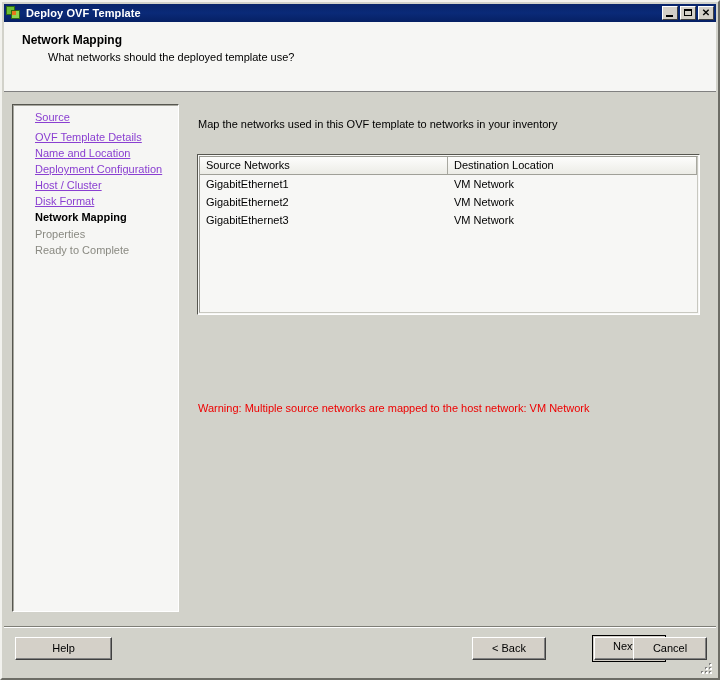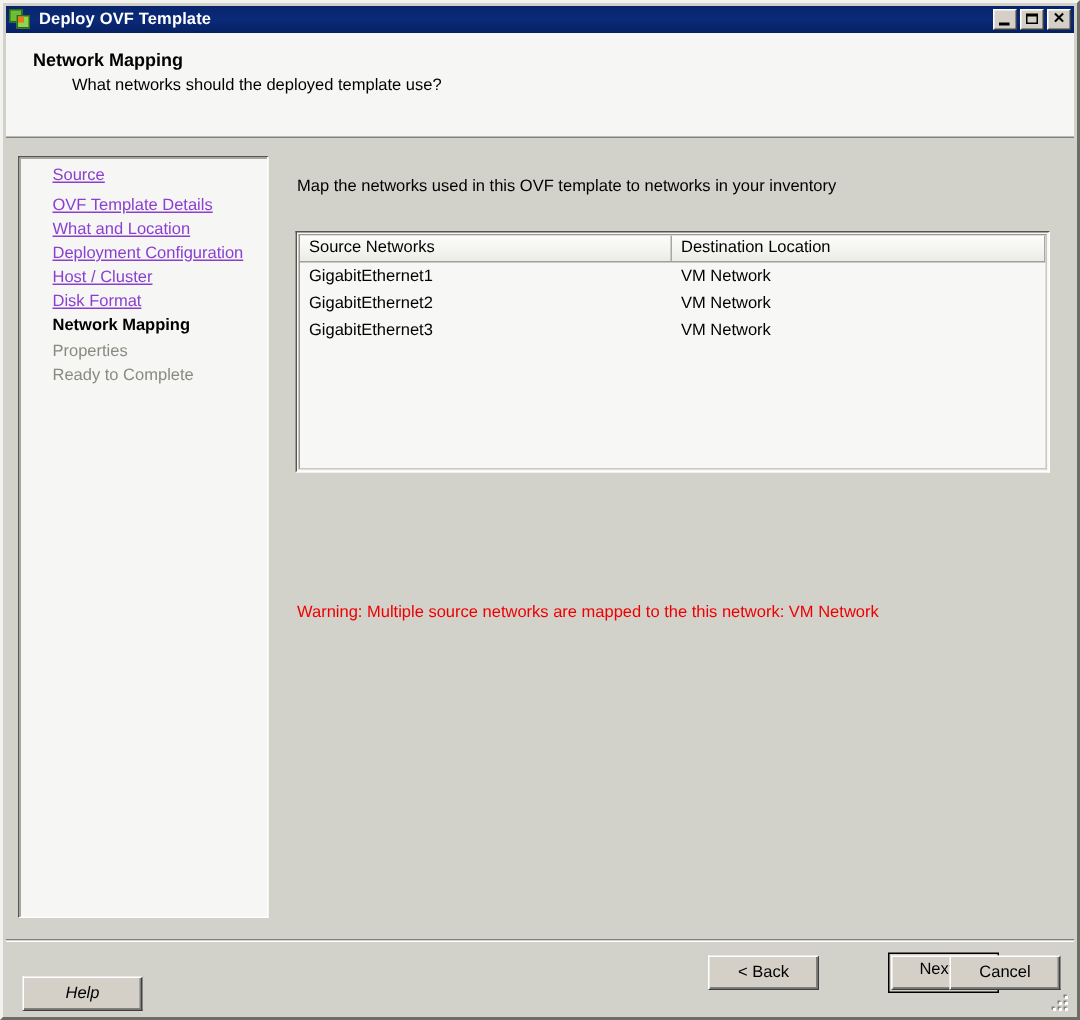--- a/index.html
+++ b/index.html
@@ -321,21 +321,21 @@
     right: 1px; bottom: 1px;
     background: #d4d0c8;
     border-left: 1px solid #ffffff;
     border-top: 1px solid #ffffff;
     border-right: 1px solid #404040;
     border-bottom: 1px solid #404040;
     box-shadow: inset -1px -1px 0 0 #808080;
     box-sizing: border-box;
     line-height: 17px;
   }
-  #btn-help   { left: 11px;  top: 22px;  width: 80px; font-style: italic; }
+  #btn-help   { left: 11px;  top: 8px;  width: 97px; }
   #btn-back   { left: 468px; top: 8px;  width: 74px; }
   #btn-next   { left: 547px; top: 6px;  width: 74px; height: 27px; line-height: 25px; margin-left: 41px; }
   #btn-cancel { left: 629px; top: 8px;  width: 74px; }
 
   
   .grip {
     position: absolute;
     right: 2px; bottom: 2px;
     width: 14px; height: 14px;
   }
@@ -376,21 +376,21 @@
     <div class="header-title">Network Mapping</div>
     <div class="header-sub">What networks should the deployed template use?</div>
   </div>
 
   <div class="body-area">
 
     <div class="sidebar">
       <div class="sidebar-inner">
         <div class="nav-item link" style="top:4px;">Source</div>
         <div class="nav-item link" style="top:24px;">OVF Template Details</div>
-        <div class="nav-item link" style="top:40px;">What and Location</div>
+        <div class="nav-item link" style="top:40px;">Name and Location</div>
         <div class="nav-item link" style="top:56px;">Deployment Configuration</div>
         <div class="nav-item link" style="top:72px;">Host / Cluster</div>
         <div class="nav-item link" style="top:88px;">Disk Format</div>
         <div class="nav-item current" style="top:104px;">Network Mapping</div>
         <div class="nav-item disabled" style="top:121px;">Properties</div>
         <div class="nav-item disabled" style="top:137px;">Ready to Complete</div>
       </div>
     </div>
 
     <div class="main">
@@ -411,21 +411,21 @@
             <div class="td col-src">GigabitEthernet2</div>
             <div class="td col-dst">VM Network</div>
           </div>
           <div class="trow">
             <div class="td col-src">GigabitEthernet3</div>
             <div class="td col-dst">VM Network</div>
           </div>
         </div>
       </div>
 
-      <div class="warning">Warning: Multiple source networks are mapped to the this network: VM Network</div>
+      <div class="warning">Warning: Multiple source networks are mapped to the host network: VM Network</div>
     </div>
   </div>
 
   <div class="footer-sep"></div>
   <div class="footer">
     <button class="btn" id="btn-help">Help</button>
     <button class="btn" id="btn-back">&lt; Back</button>
     <button class="btn default" id="btn-next">
         <span class="btn-face">Next &gt;</span>
       </button>

